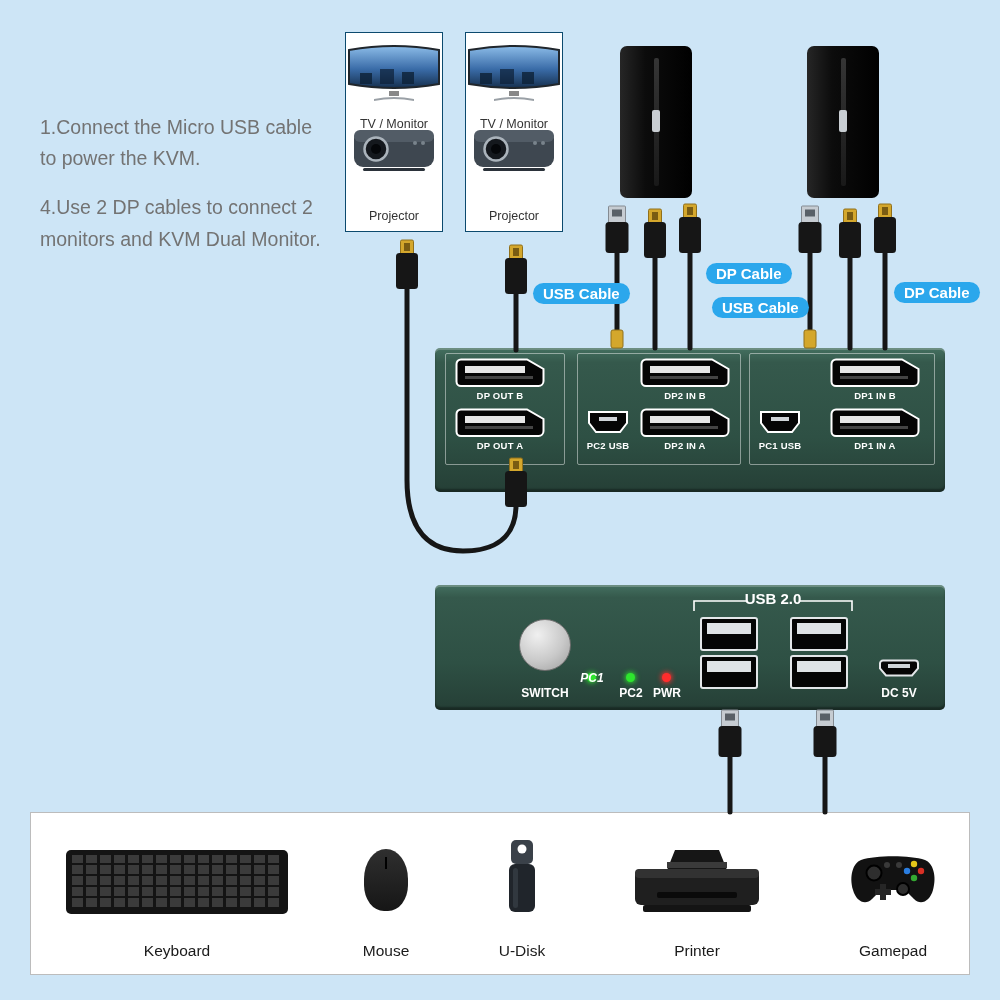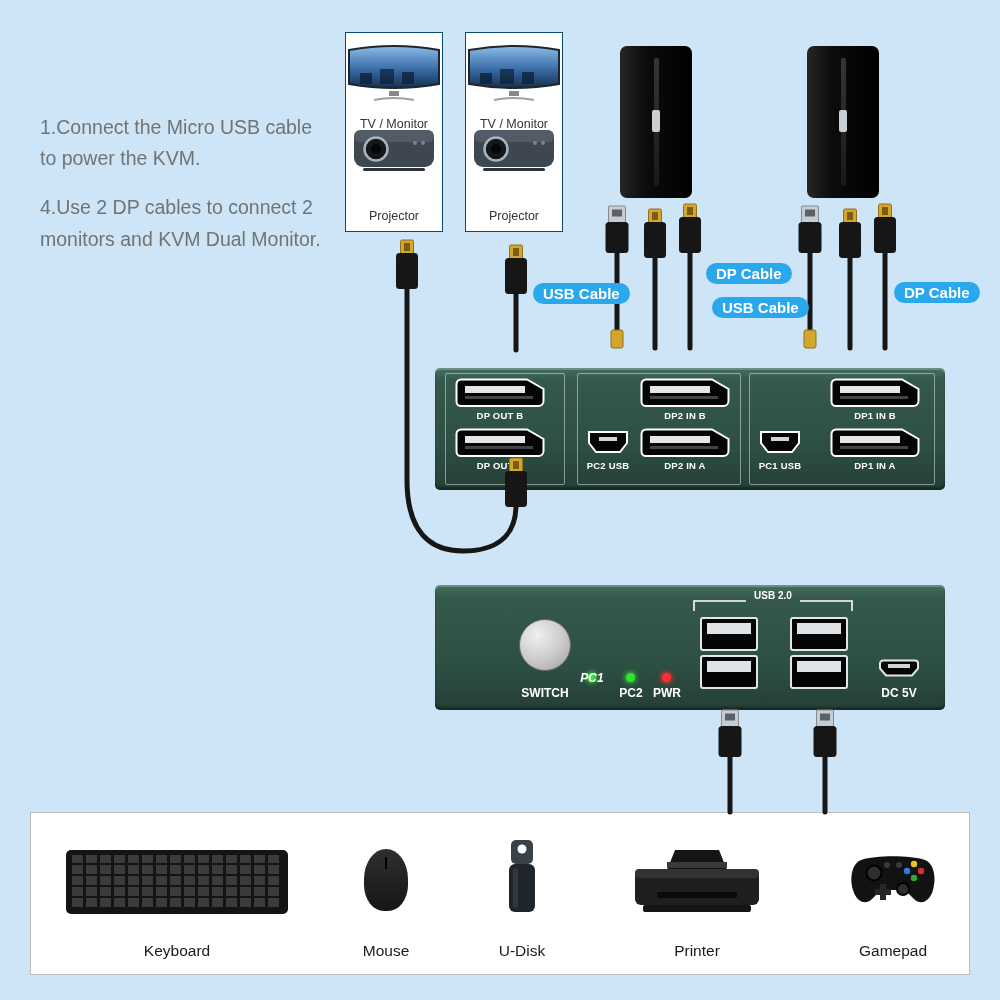--- a/index.html
+++ b/index.html
@@ -23,21 +23,21 @@
     background:linear-gradient(90deg,#262626 0%,#0c0c0c 35%,#000 100%);}
   .tower::before{content:"";position:absolute;left:50%;top:12px;bottom:12px;width:5px;margin-left:-2.5px;
     background:linear-gradient(#353535,#191919);border-radius:2px;}
   .tower::after{content:"";position:absolute;left:50%;top:64px;width:8px;height:22px;margin-left:-4px;
     background:#c9ced3;border-radius:2px;}
 
   
   .kvm{position:absolute;left:435px;width:510px;border-radius:5px;
     background:linear-gradient(180deg,#447060 0%,#35594c 10%,#2e5044 62%,#253f36 100%);
     box-shadow:inset 0 2px 0 rgba(255,255,255,.22), inset 0 -3px 2px rgba(0,0,0,.35);}
-  .kvm-rear{top:368px;height:122px;}
+  .kvm-rear{top:348px;height:144px;}
   .kvm-front{top:585px;height:125px;}
   .sec{position:absolute;top:5px;height:110px;border:1px solid rgba(255,255,255,.45);border-radius:2px;}
   .pitem{position:absolute;}
   .plabel{position:absolute;transform:translateX(-50%);color:#fff;font-size:9.5px;font-weight:bold;white-space:nowrap;letter-spacing:.2px;}
 
   
   .switch-btn{position:absolute;left:84px;top:34px;width:52px;height:52px;border-radius:50%;
     background:radial-gradient(circle at 35% 30%,#f0f0f0,#c9c9c9 55%,#9d9d9d);border:1px solid #6f6f6f;box-sizing:border-box;}
   .led{position:absolute;width:9px;height:9px;border-radius:50%;}
   .led.green{background:#2ee62e;box-shadow:0 0 5px 1px rgba(46,230,46,.9);}
@@ -208,21 +208,21 @@
     <div class="switch-btn"></div>
     <div class="flabel" style="left:110px;top:101px;">SWITCH</div>
 
     <div class="led green" style="left:152px;top:88px;"></div>
     <div class="flabel" style="left:157px;top:86px;font-style:italic;">PC1</div>
     <div class="led green" style="left:191px;top:88px;"></div>
     <div class="flabel" style="left:196px;top:101px;">PC2</div>
     <div class="led red" style="left:227px;top:88px;"></div>
     <div class="flabel" style="left:232px;top:101px;">PWR</div>
 
-    <div class="flabel" style="left:338px;top:5px;font-size:10px;">USB 2.0</div>
+    <div class="flabel" style="left:338px;top:5px;font-size:15px;">USB 2.0</div>
     <svg class="pitem" style="left:258px;top:14px;" width="160" height="14" viewBox="0 0 160 14">
       <path d="M1,12 V2 H53 M107,2 H159 V12" stroke="#fff" stroke-width="1.6" fill="none"></path>
     </svg>
 
     <div class="usba" style="left:265px;top:32px;"></div>
     <div class="usba" style="left:265px;top:70px;"></div>
     <div class="usba" style="left:355px;top:32px;"></div>
     <div class="usba" style="left:355px;top:70px;"></div>
 
     <svg class="pitem" style="left:443px;top:74px;" width="42" height="18" viewBox="0 0 42 18">

